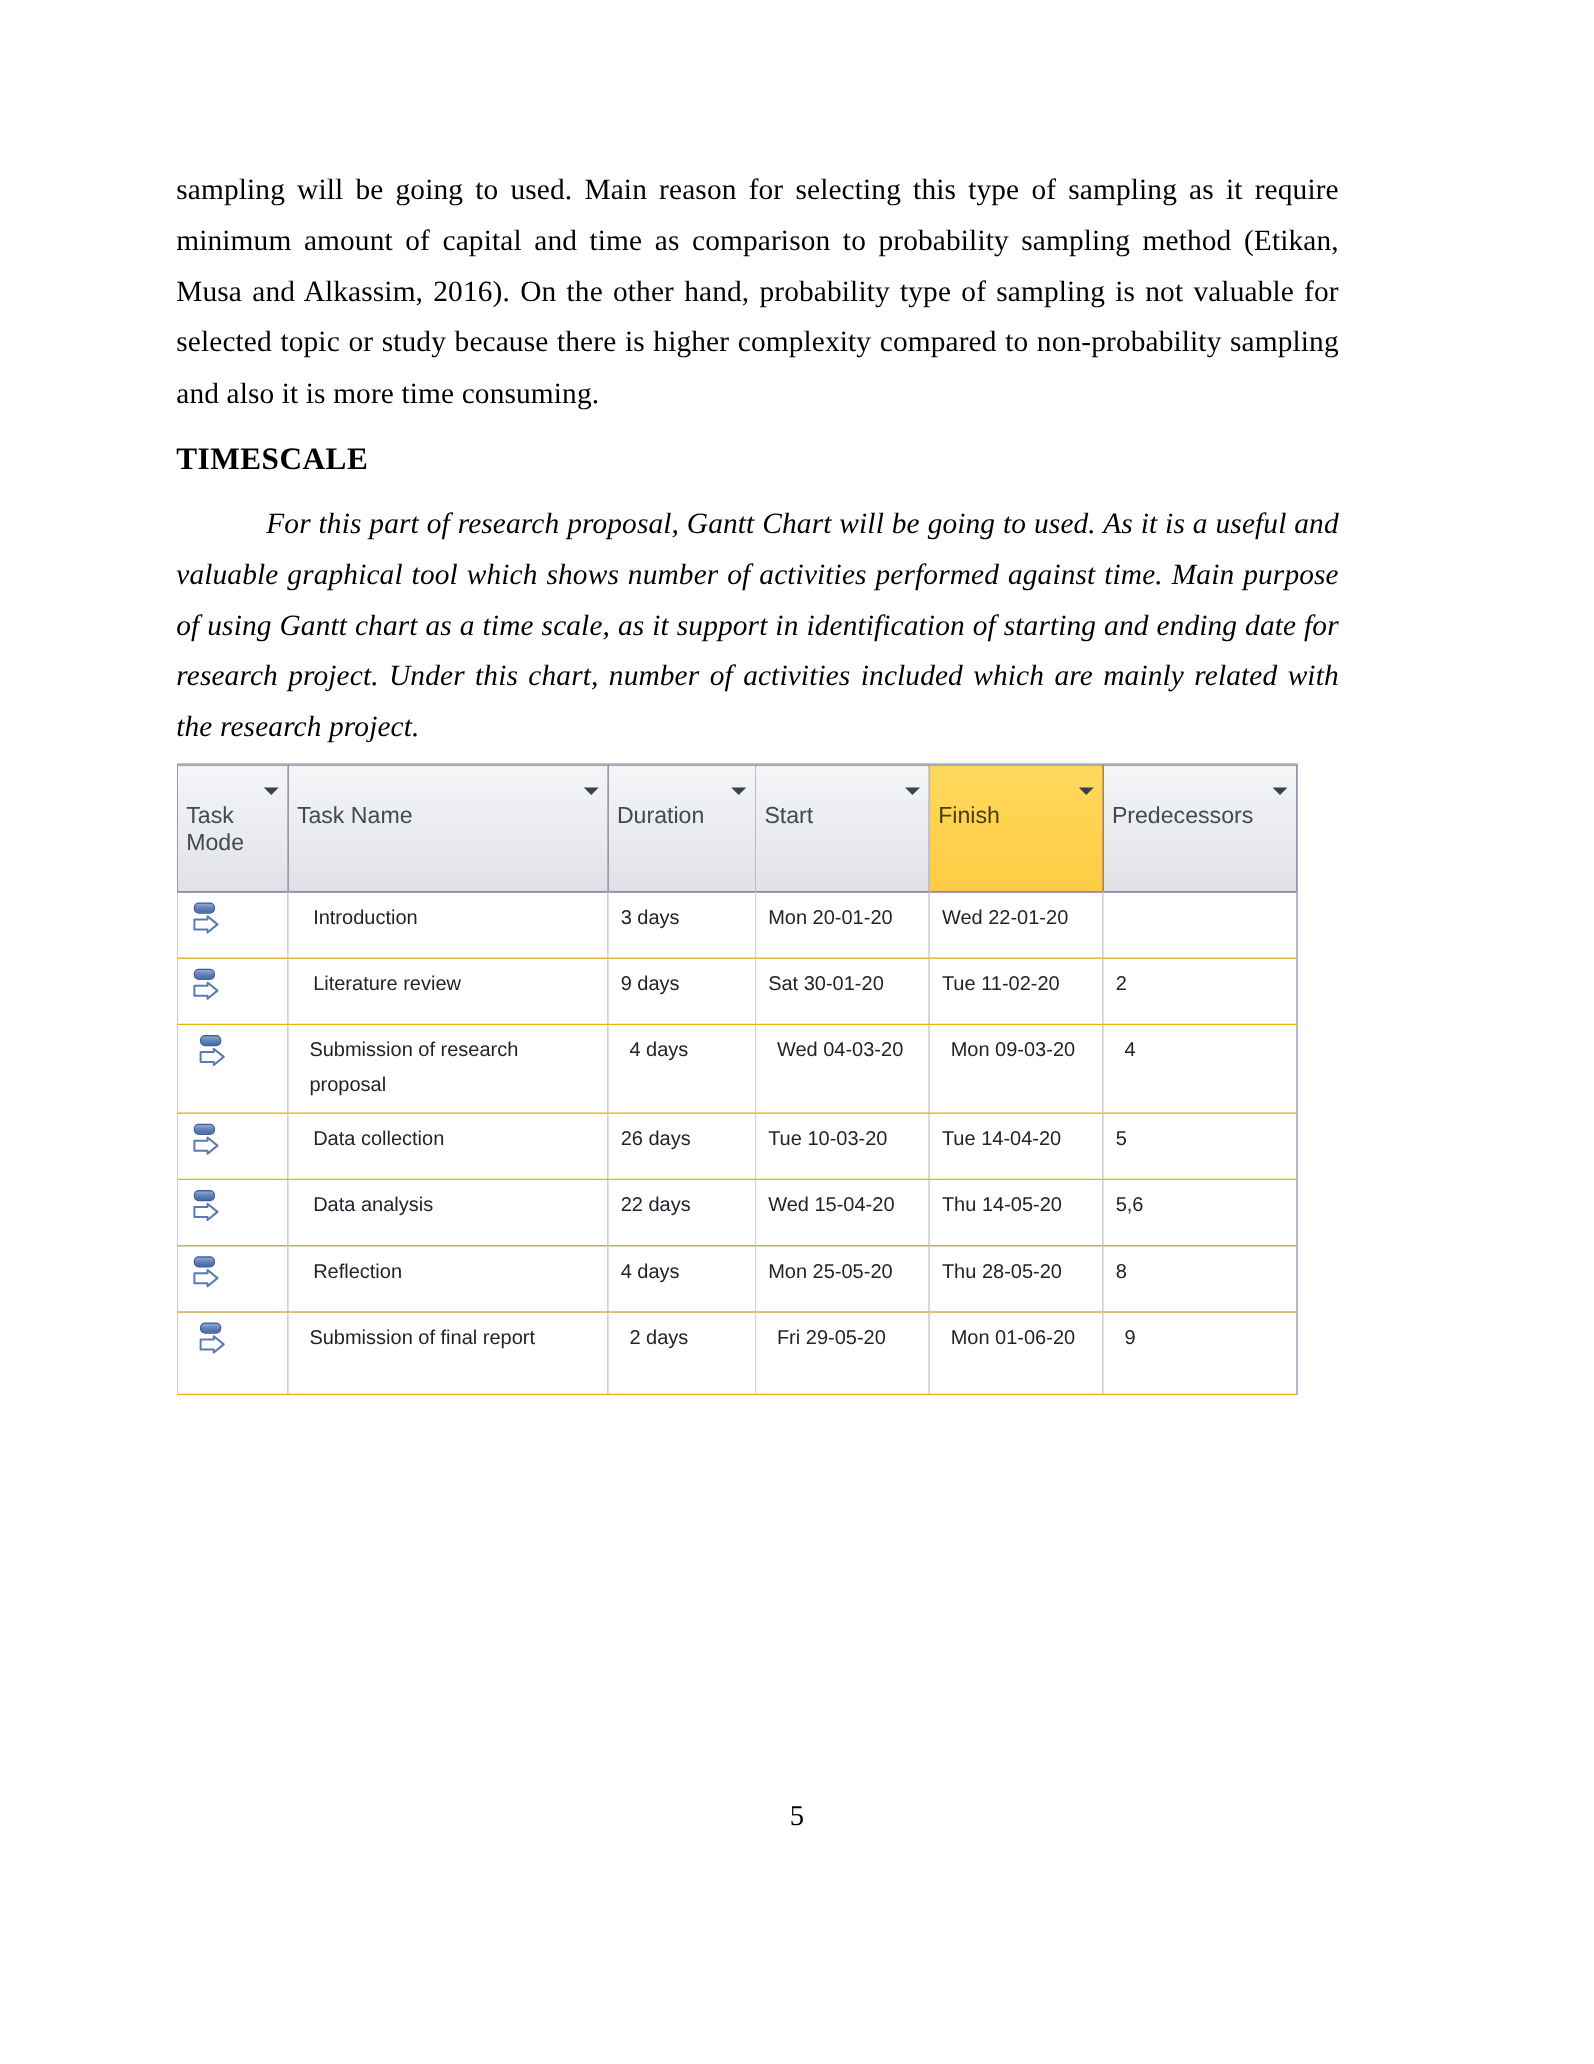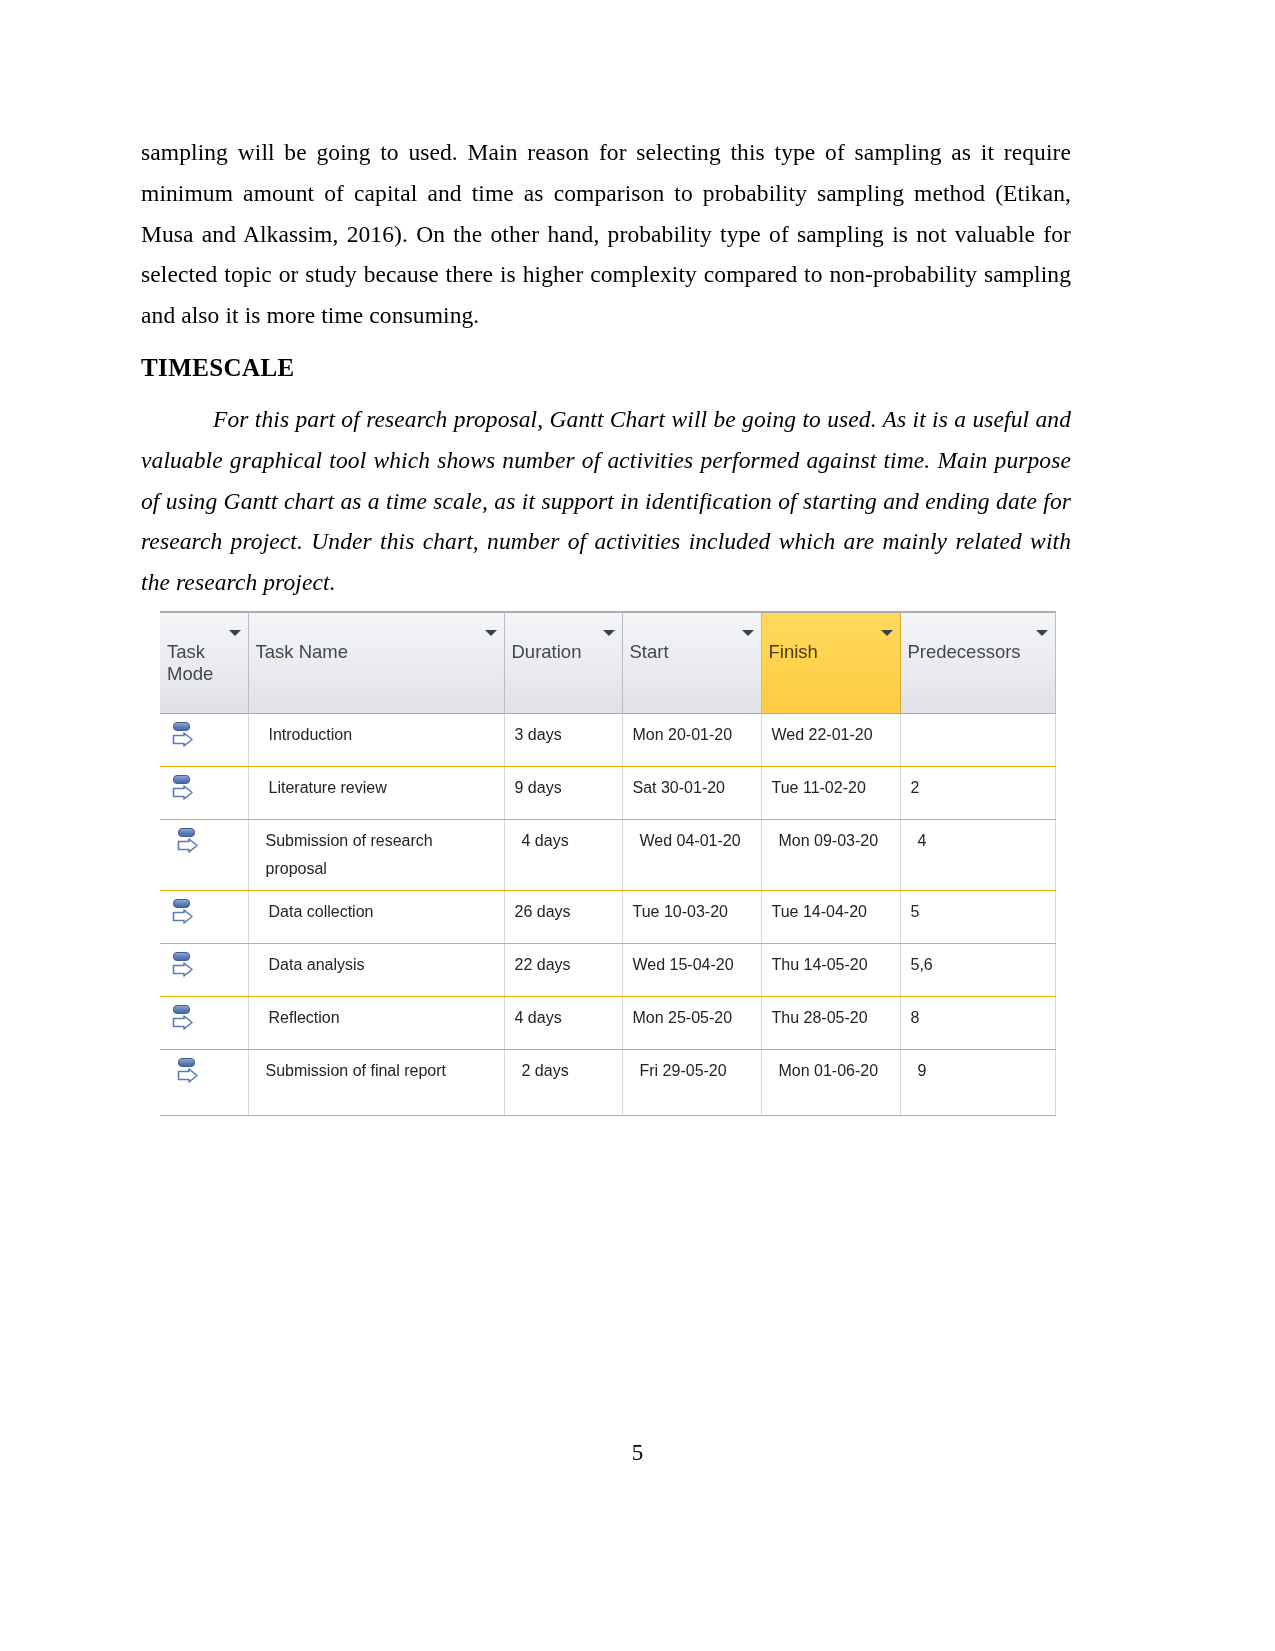--- a/index.html
+++ b/index.html
@@ -60,21 +60,20 @@
     font-family: "Liberation Sans", sans-serif;
     border-collapse: collapse;
     background: #fff;
   }
 
   .grid-table {
     border-collapse: collapse;
     table-layout: fixed;
     width: 895px;
     background: #4c1d95;
-    margin-left: 18px;
   }
 
   .grid-table col.c-mode   { width: 88px; }
   .grid-table col.c-name   { width: 256px; }
   .grid-table col.c-dur    { width: 118px; }
   .grid-table col.c-start  { width: 139px; }
   .grid-table col.c-finish { width: 139px; }
   .grid-table col.c-pred   { width: 155px; }
 
   .grid-table thead th {
@@ -232,21 +231,21 @@
             <td class="cell-start">Sat 30-01-20</td>
             <td class="cell-finish">Tue 11-02-20</td>
             <td class="cell-pred">2</td>
           </tr>
           <tr class="r-xtall">
             <td class="cell-mode"><span class="mode-icon"><span class="bar"></span><svg width="24" height="16" viewBox="0 0 24 16">
                   <path d="M1.5 3.5 L12 3.5 L12 1 L20 7.5 L12 14 L12 11.5 L1.5 11.5 Z" fill="#ffffff" stroke="#5b7ab4" stroke-width="1.6" stroke-linejoin="round"></path>
                 </svg></span></td>
             <td class="cell-name">Submission of research proposal</td>
             <td class="cell-dur">4 days</td>
-            <td class="cell-start">Wed 04-01-20</td>
+            <td class="cell-start">Wed 04-03-20</td>
             <td class="cell-finish">Mon 09-03-20</td>
             <td class="cell-pred">4</td>
           </tr>
           <tr class="r-tall">
             <td class="cell-mode"><span class="mode-icon"><span class="bar"></span><svg width="24" height="16" viewBox="0 0 24 16">
                   <path d="M1.5 3.5 L12 3.5 L12 1 L20 7.5 L12 14 L12 11.5 L1.5 11.5 Z" fill="#ffffff" stroke="#5b7ab4" stroke-width="1.6" stroke-linejoin="round"></path>
                 </svg></span></td>
             <td class="cell-name">Data collection</td>
             <td class="cell-dur">26 days</td>
             <td class="cell-start">Tue 10-03-20</td>

